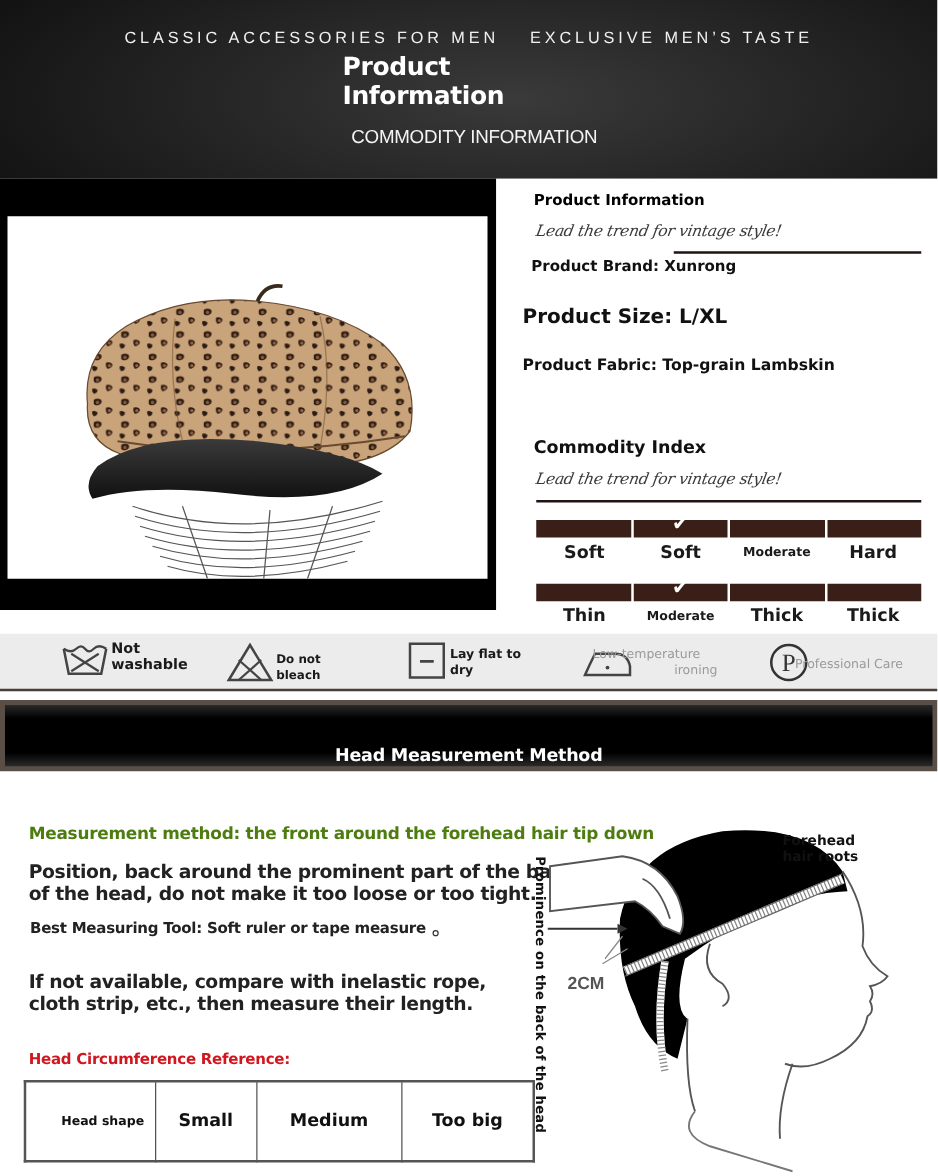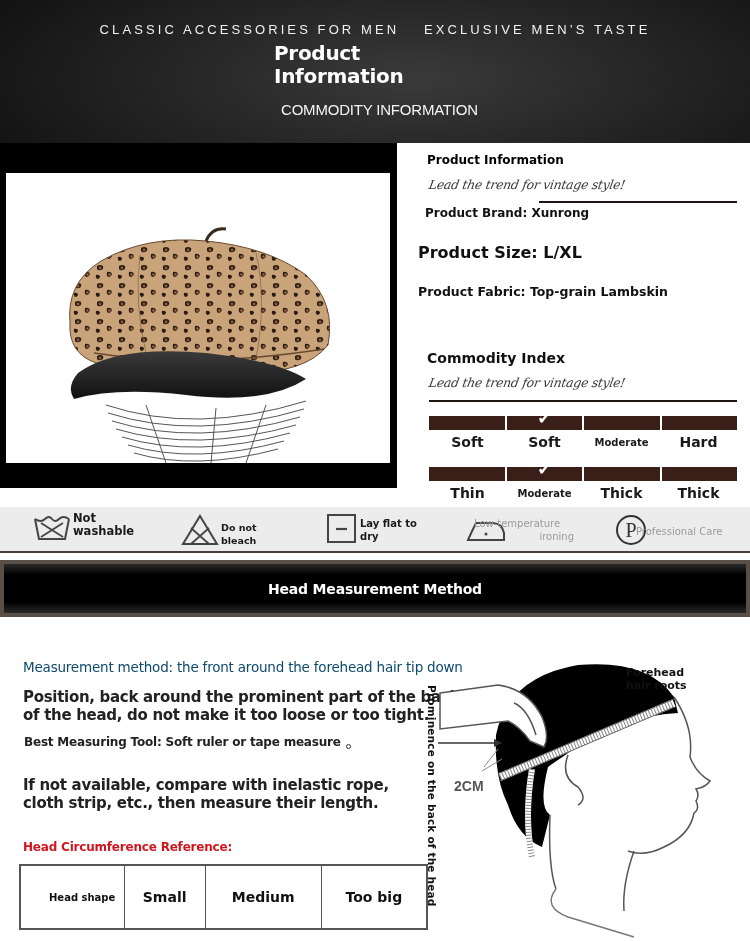--- a/index.html
+++ b/index.html
@@ -68,27 +68,27 @@
   .care .txt.faded { color: #9a9a9a; font-weight: normal; }
 
   
   .section-head {
     position: absolute; left: 0; top: 560px; width: 750px; height: 57px;
     background: #5a4f47; padding: 4px;
   }
   .section-head .inner {
     width: 100%; height: 100%;
     background: linear-gradient(#2a2a2a 0%, #000 22%, #000 78%, #2a2a2a 100%);
-    display: flex; align-items: center; justify-content: center;
+    display: flex; align-items: flex-end; justify-content: center;
   }
   .section-head .label { color: #fff; font-weight: bold; font-size: 14px; letter-spacing: -0.2px; }
 
   
   .measure { position: absolute; left: 0; top: 617px; width: 750px; height: 324px; }
-  .m-red { position: absolute; left: 23px; top: 42px; color: #0c4a6e; font-weight: normal; font-size: 13.5px; white-space: nowrap; letter-spacing: -0.2px; }
+  .m-red { position: absolute; left: 23px; top: 42px; color: #4d7c0f; font-weight: bold; font-size: 13.5px; white-space: nowrap; letter-spacing: -0.2px; }
   .m-big { position: absolute; left: 23px; font-weight: bold; color: #222; font-size: 15px; line-height: 18px; letter-spacing: -0.3px; }
   .m-tool { position: absolute; left: 24px; top: 118px; font-weight: bold; color: #222; font-size: 12px; letter-spacing: -0.2px; }
   .m-dot { position: absolute; left: 346px; top: 127px; width: 5px; height: 5px; border: 1px solid #333; border-radius: 50%; }
   .m-ref { position: absolute; left: 23px; top: 223px; color: #d0161e; font-weight: bold; font-size: 12px; letter-spacing: -0.2px; }
   .m-vertical {
     position: absolute; left: 424px; top: 68px; width: 14px; height: 188px;
     writing-mode: vertical-rl; font-weight: bold; font-size: 10.5px; color: #111; white-space: nowrap;
     letter-spacing: 0.2px;
   }
 
@@ -206,21 +206,21 @@
     <div class="index-labels">
       <div class="lbl">Thin</div>
       <div class="lbl sm">Moderate</div>
       <div class="lbl">Thick</div>
       <div class="lbl">Thick</div>
     </div>
   </div>
 </div>
 
 <div class="care">
-  <div class="item" style="left:33px;">
+  <div class="item" style="left:49px;">
     <svg width="38" height="30" viewBox="0 0 38 30">
       <path d="M2,6 L6,26 L32,26 L36,6" fill="none" stroke="#444" stroke-width="2"></path>
       <path d="M2,6 Q8,10 12,6 Q16,2 19,6 Q22,10 26,6 Q30,2 36,6" fill="none" stroke="#444" stroke-width="1.8"></path>
       <path d="M8,10 L30,24 M30,10 L8,24" stroke="#444" stroke-width="1.8"></path>
     </svg>
     <div class="txt" style="font-size:11.5px; margin-left:2px; margin-top:-6px;">
       <div>Not</div>
       <div>washable</div>
     </div>
   </div>

